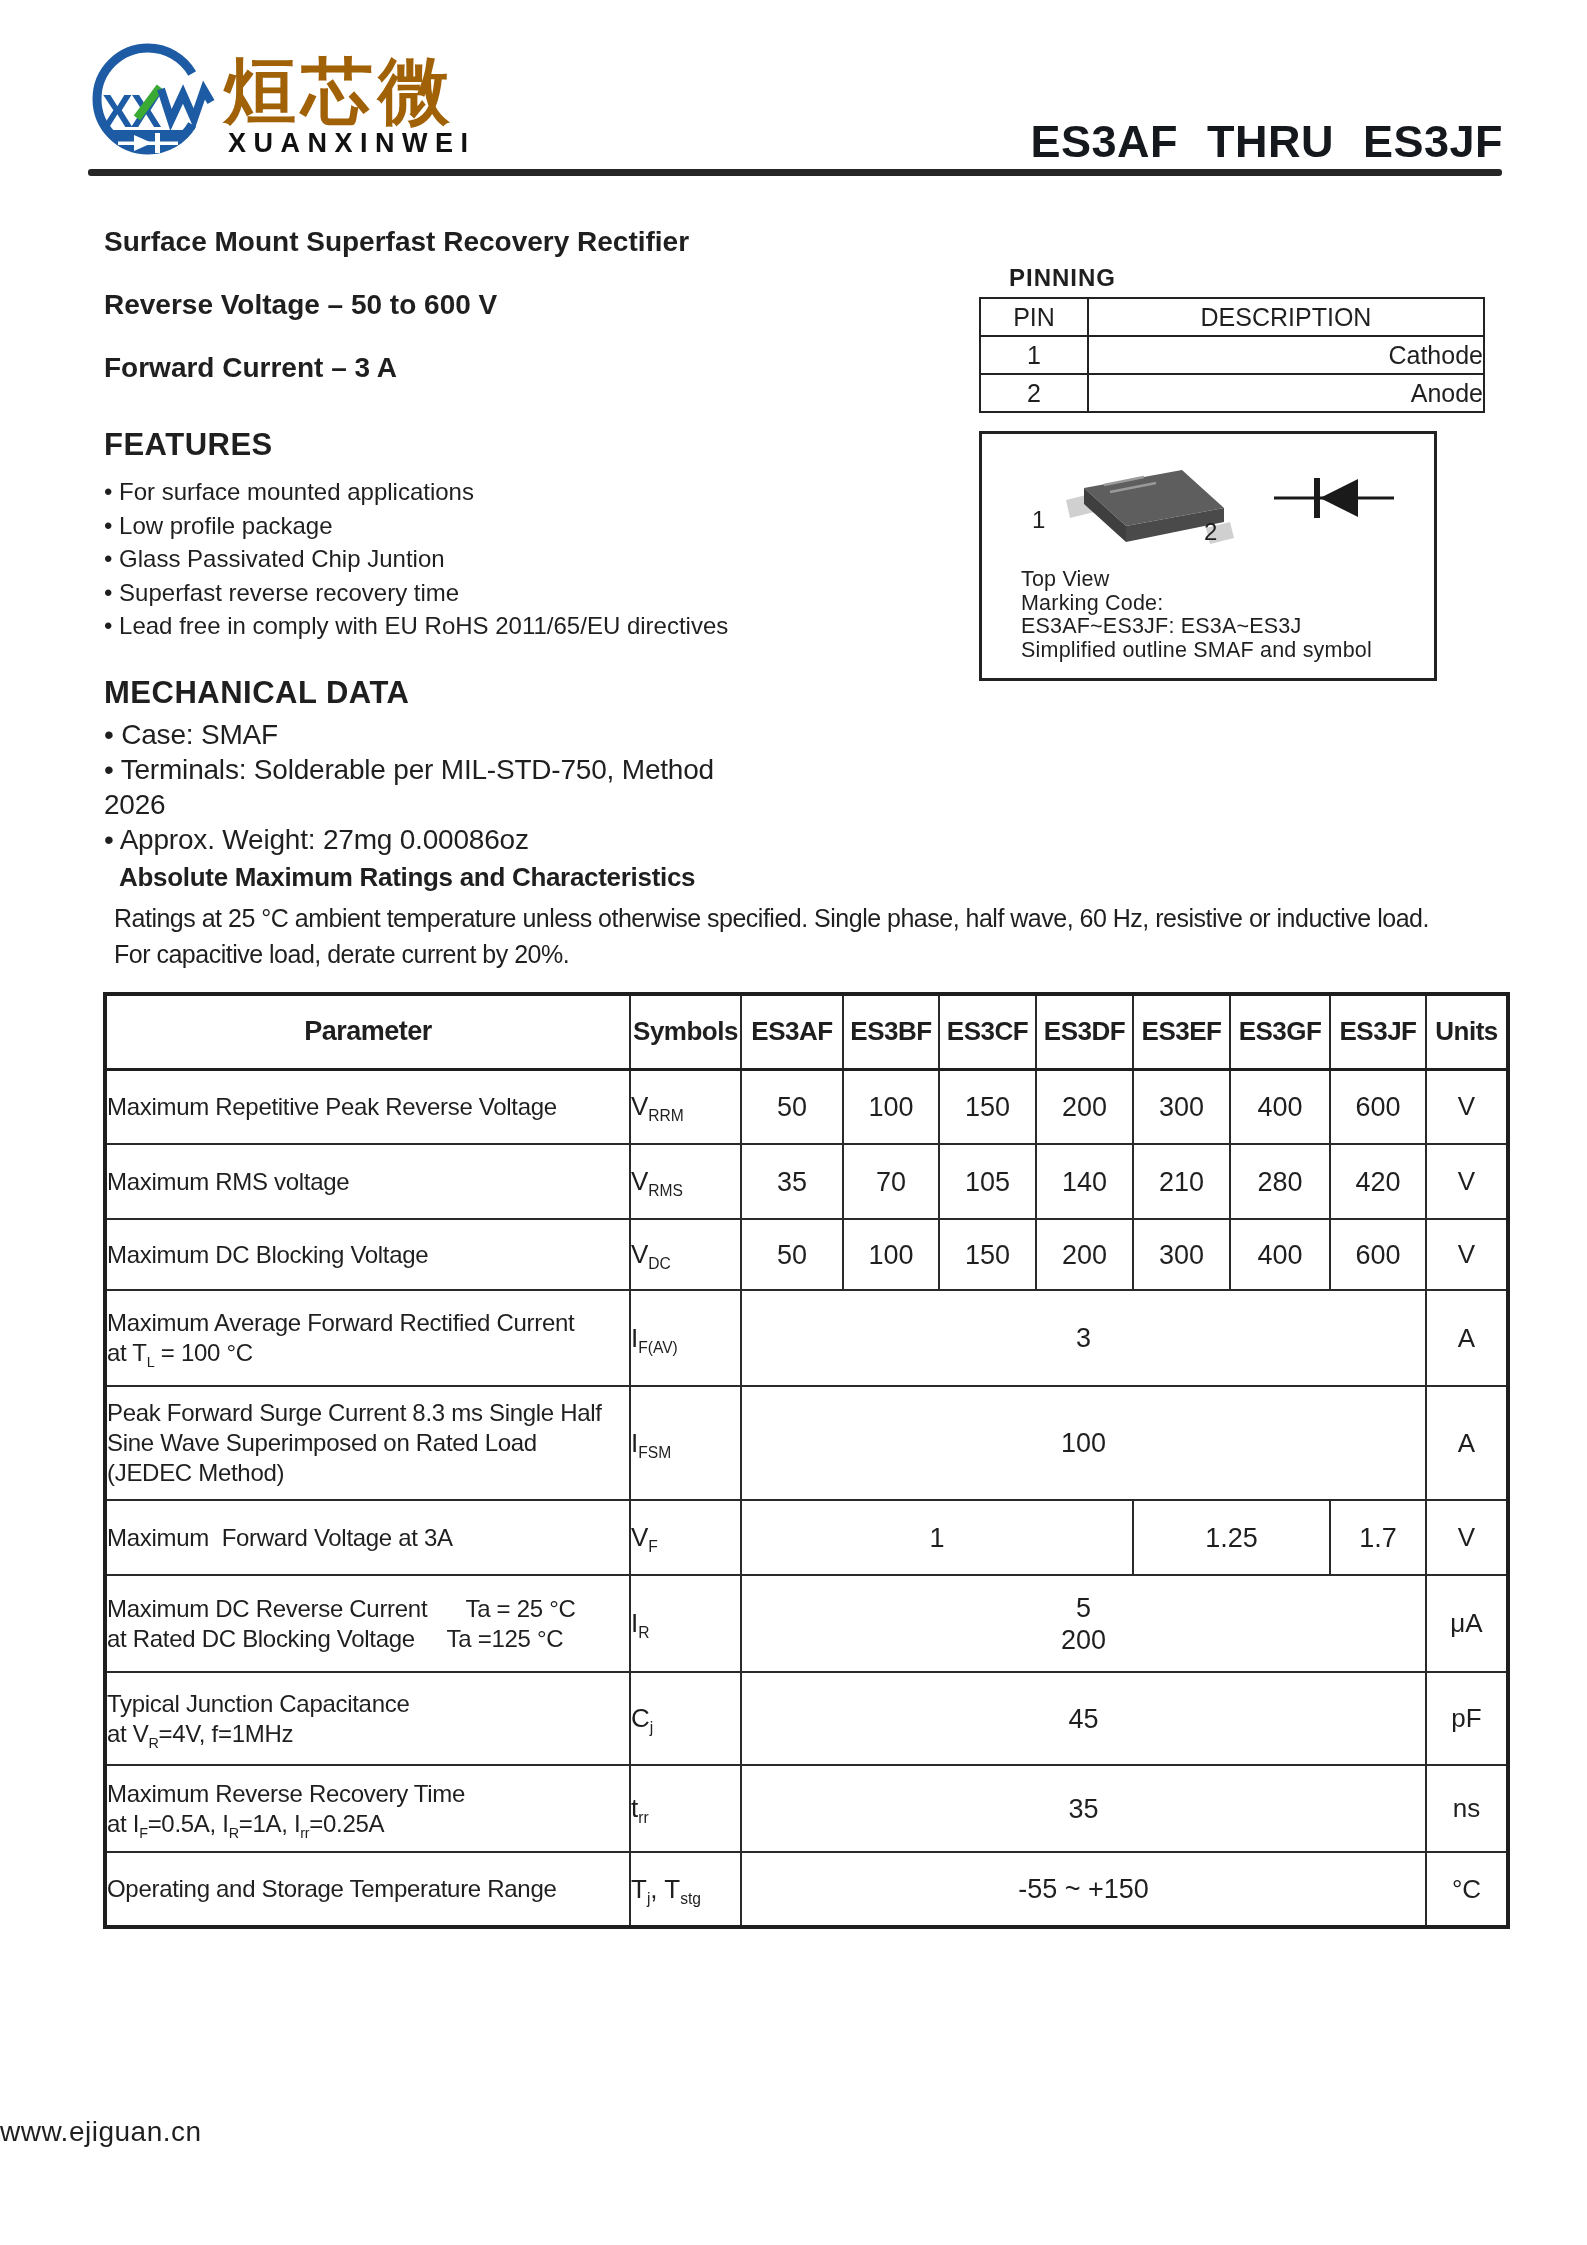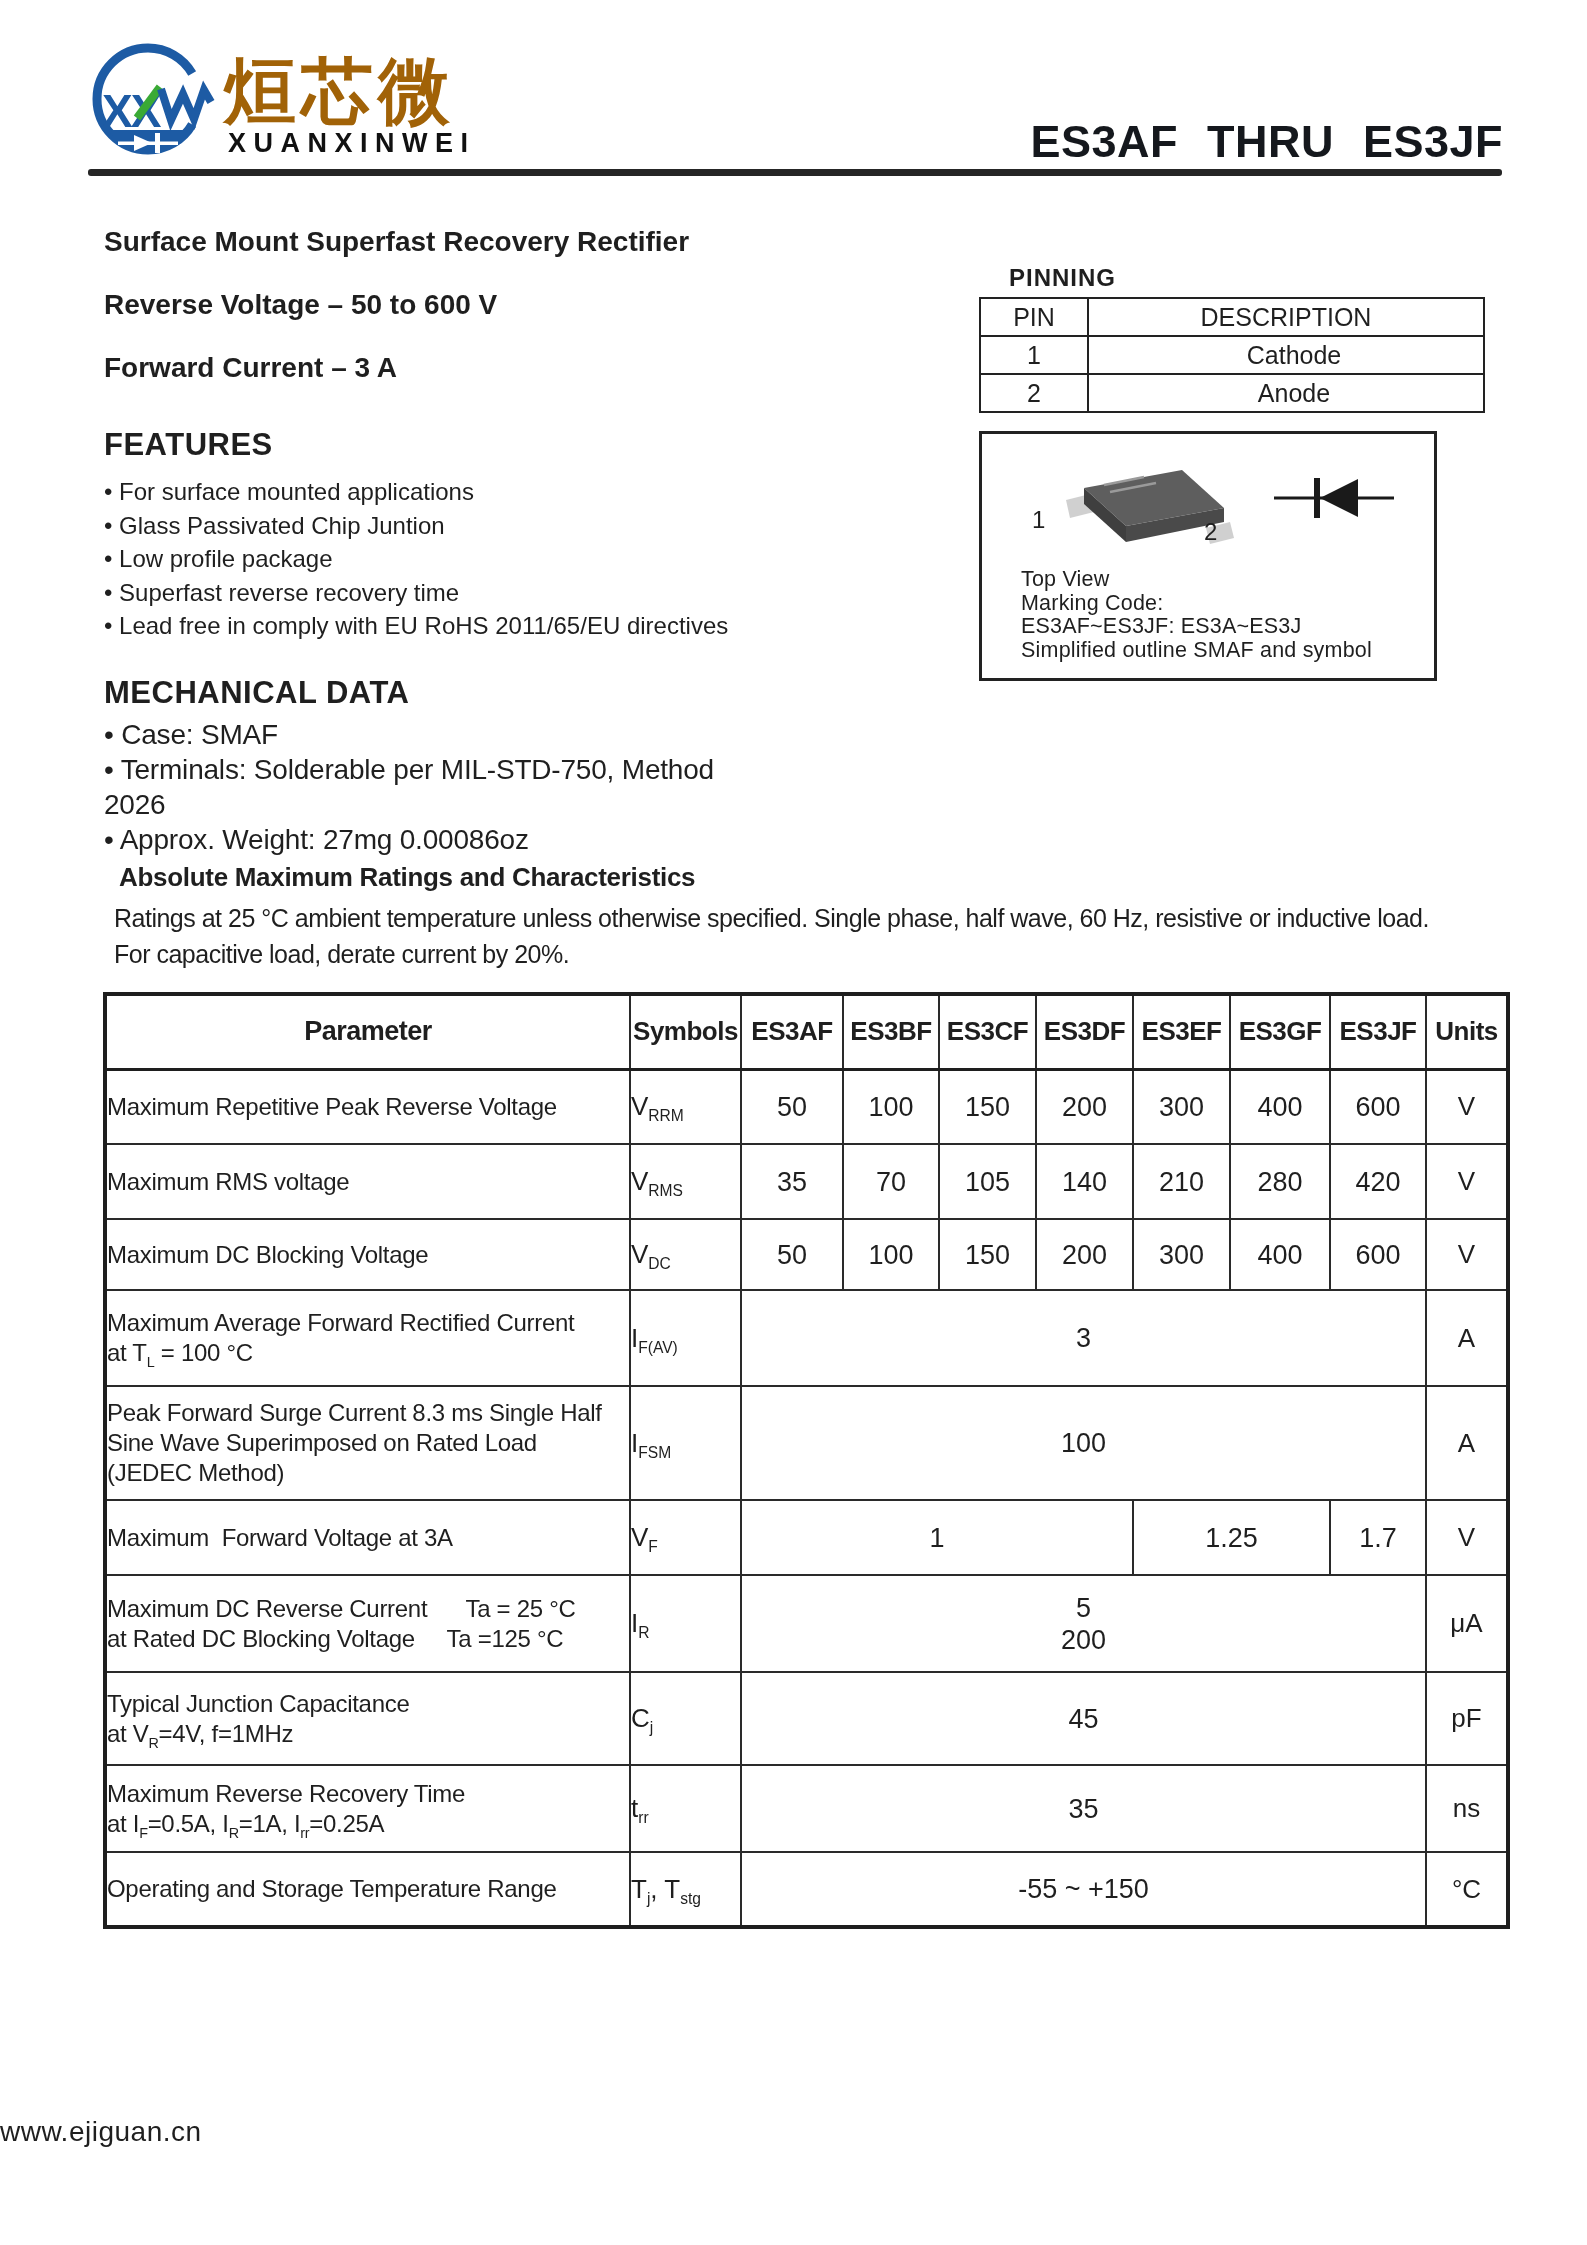--- a/index.html
+++ b/index.html
@@ -21,21 +21,21 @@
   .feat-item::before { content:"• "; }
   .sec-title.mech { margin-top:32px; margin-bottom:6px; }
   .mech-item  { font-size:28px; line-height:35px; letter-spacing:-0.2px; }
   .mech-item::before { content:"• "; }
   
   .pinning-title { position:absolute; left:1009px; top:264px; font-size:24px; font-weight:700; letter-spacing:1px; }
   .pin-table { position:absolute; left:979px; top:297px; width:506px; border-collapse:collapse; table-layout:fixed; font-size:25px; }
   .pin-table th, .pin-table td { border:2px solid #222; height:36px; font-weight:400; padding:0; }
   .pin-table .col-pin { width:108px; text-align:center; }
   .pin-table th { text-align:center; }
-  .pin-table td.desc { text-align:center; padding-left:16px; }
+  .pin-table td.desc { text-align:right; padding-left:16px; }
   
   .pkg-box { position:absolute; left:979px; top:431px; width:458px; height:250px; border:3px solid #222; box-sizing:border-box; }
   .pkg-svg   { position:absolute; left:64px; top:30px; }
   .pkg-pin1  { position:absolute; left:50px;  top:72px; font-size:24px; }
   .pkg-pin2  { position:absolute; left:222px; top:84px; font-size:24px; }
   .diode-svg { position:absolute; left:292px; top:42px; }
   .pkg-caption { position:absolute; left:39px; top:134px; font-size:21.5px; line-height:23.5px; letter-spacing:0.2px; }
   
   .ratings-title { position:absolute; left:119px; top:862px; font-size:26px; font-weight:700; letter-spacing:-0.3px; }
   .ratings-note  { position:absolute; left:114px; width:1440px; font-size:25px; letter-spacing:-0.5px; }
@@ -74,22 +74,22 @@
   <div class="doc-title">ES3AF THRU ES3JF</div>
   <div class="header-rule"></div>
 
   <div class="intro-left">
     <div class="intro-line">Surface Mount Superfast Recovery Rectifier</div>
     <div class="intro-line">Reverse Voltage – 50 to 600 V</div>
     <div class="intro-line">Forward Current – 3 A</div>
     <div class="sec-title">FEATURES</div>
     <div id="features-list">
         <div class="feat-item">For surface mounted applications</div>
+        <div class="feat-item">Low profile package</div>
         <div class="feat-item">Glass Passivated Chip Juntion</div>
-        <div class="feat-item">Low profile package</div>
         <div class="feat-item">Superfast reverse recovery time</div>
         <div class="feat-item">Lead free in comply with EU RoHS 2011/65/EU directives</div>
       </div>
     <div class="sec-title mech">MECHANICAL DATA</div>
     <div id="mech-list">
         <div class="mech-item">Case: SMAF</div>
         <div class="mech-item">Terminals: Solderable per MIL-STD-750, Method 2026</div>
         <div class="mech-item">Approx. Weight: 27mg&nbsp;0.00086oz</div>
       </div>
   </div>

